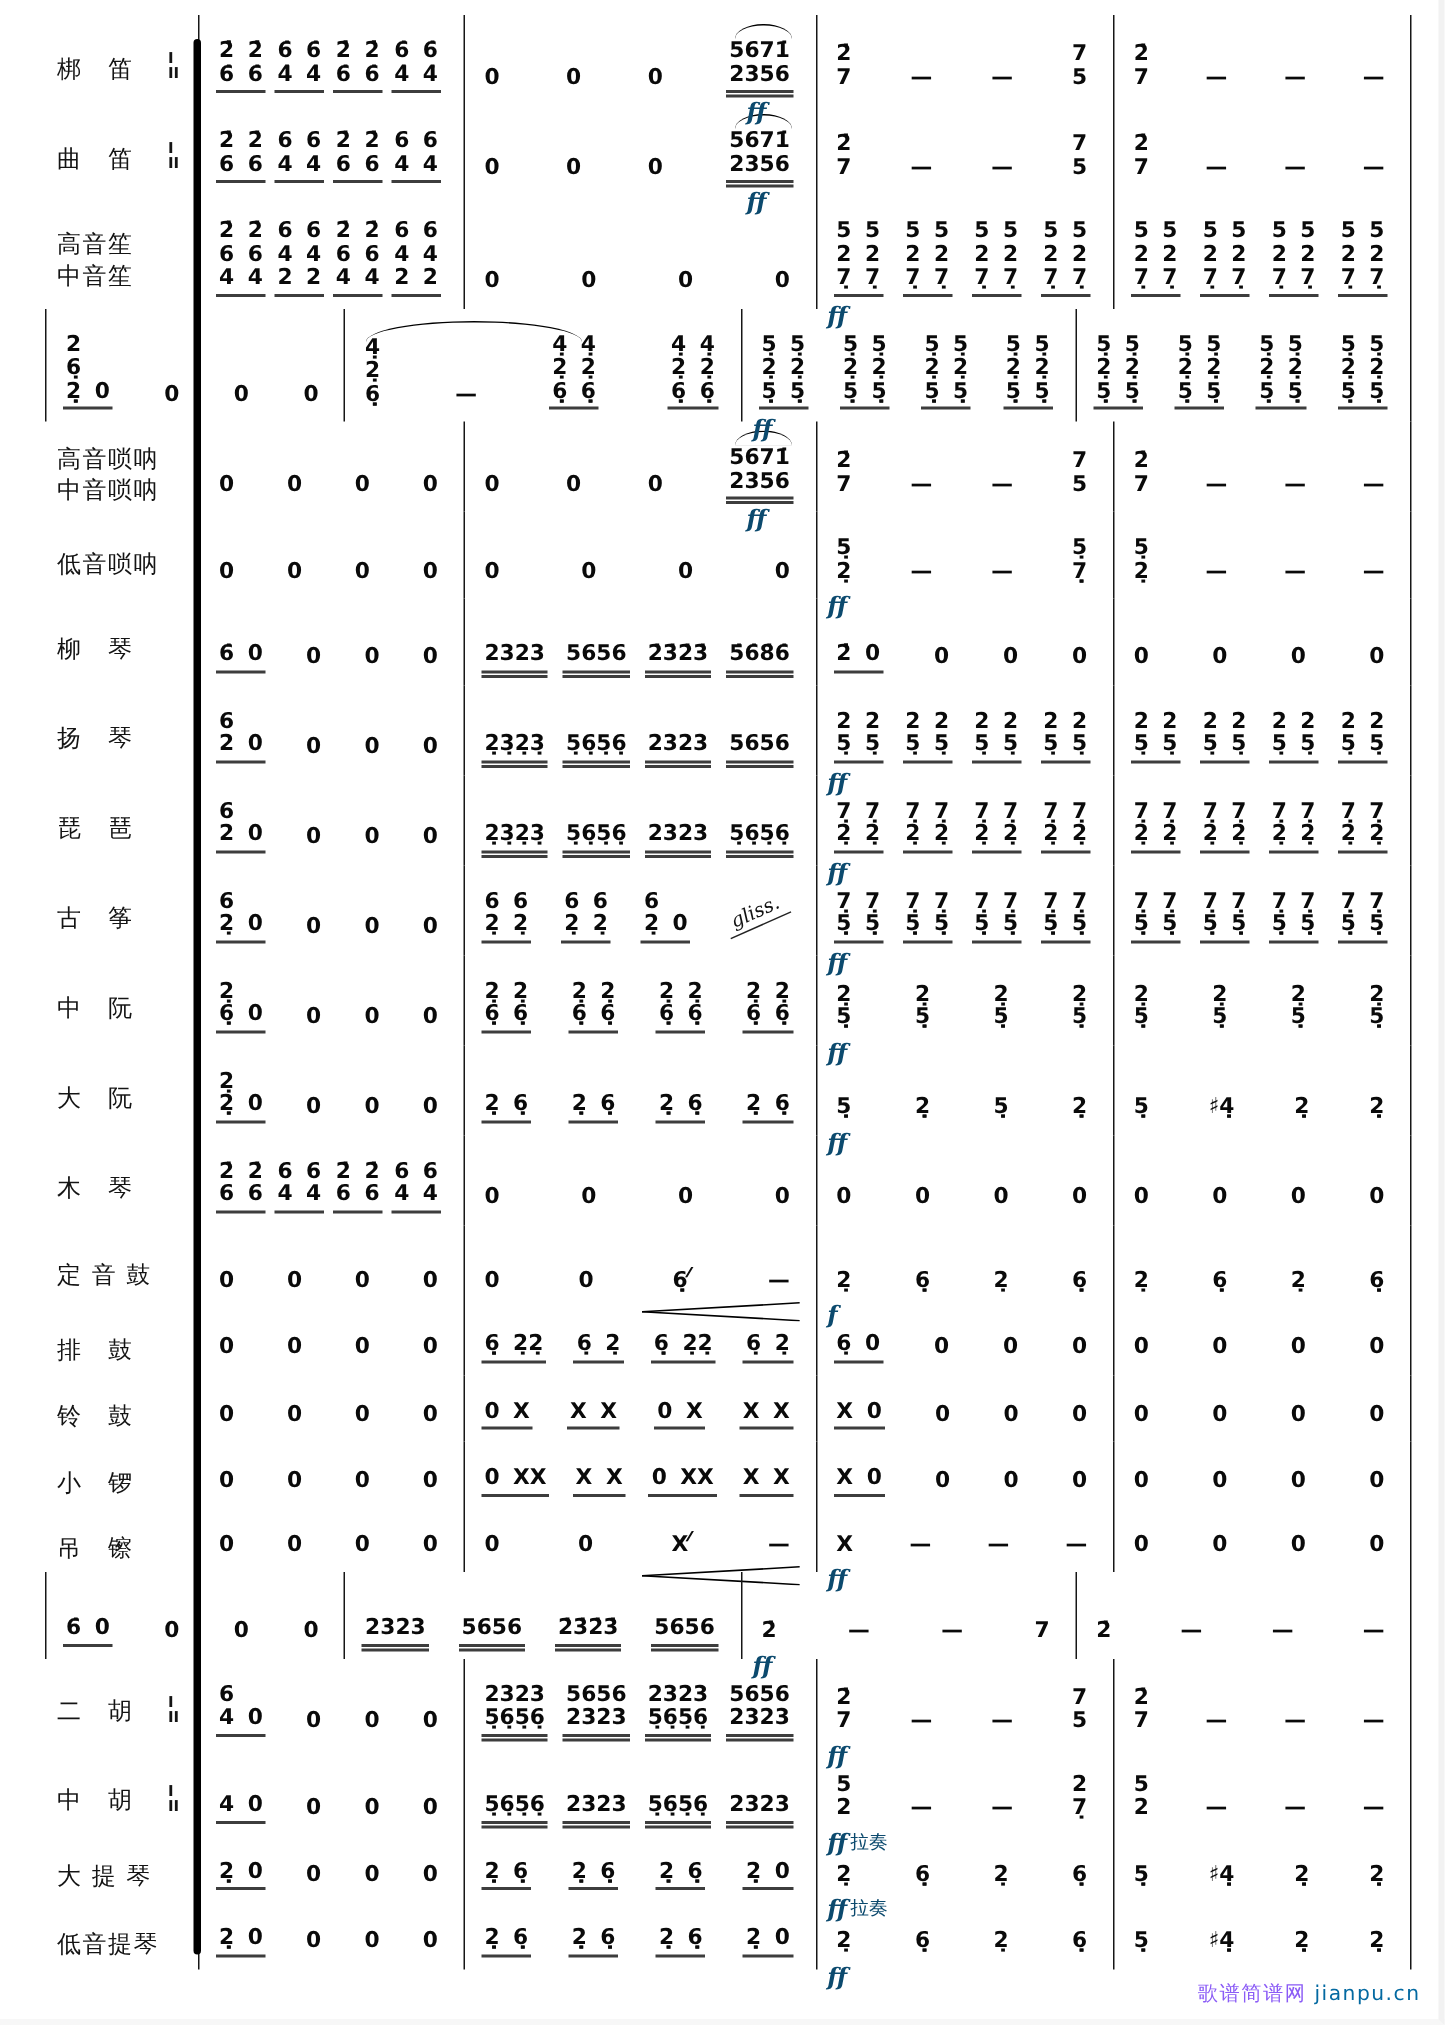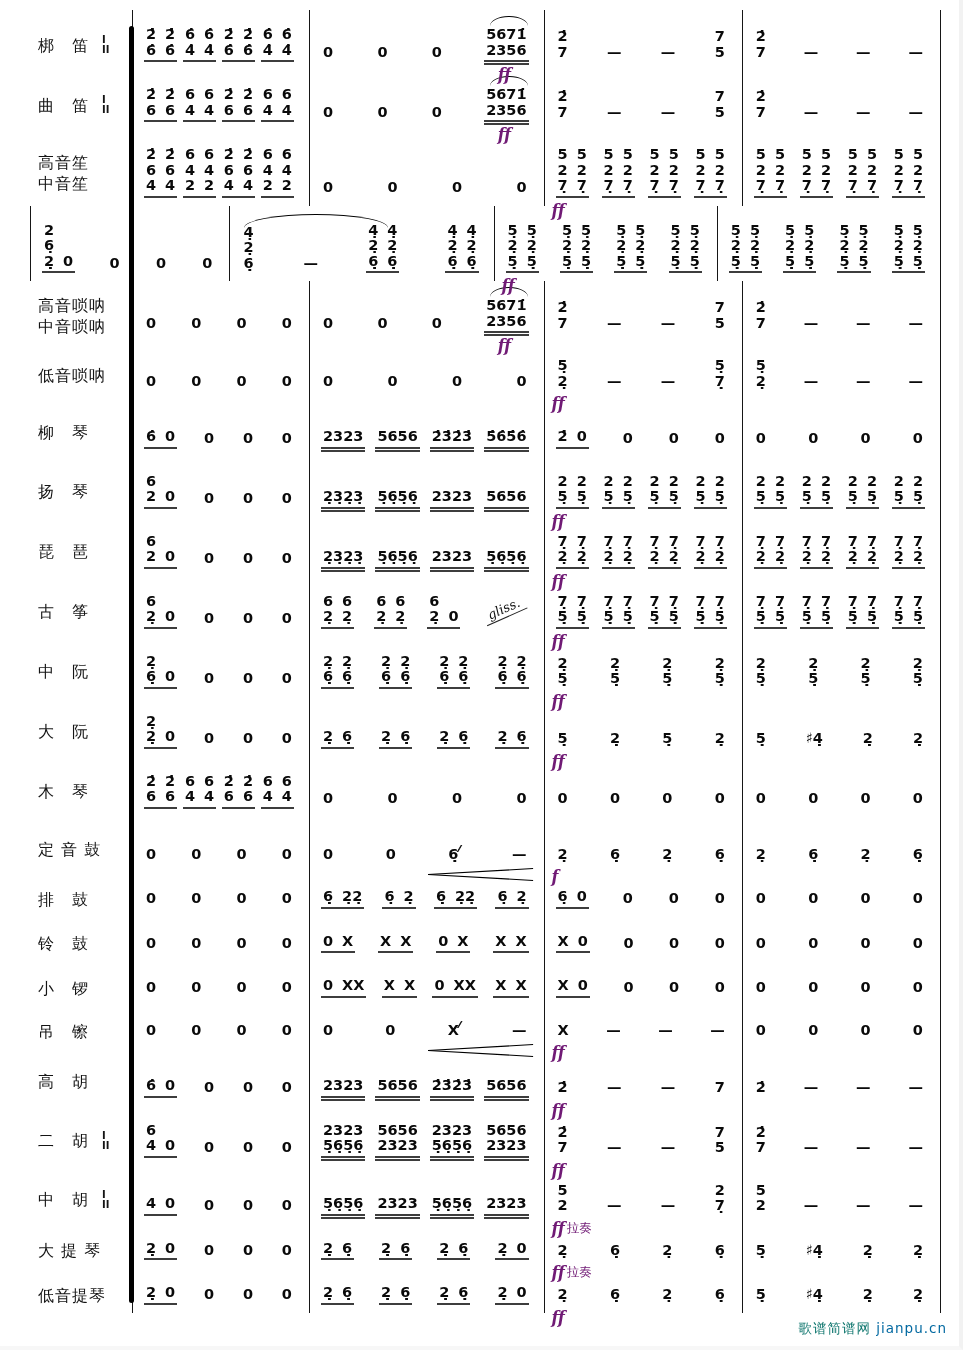--- a/index.html
+++ b/index.html
@@ -3,43 +3,43 @@
 <meta charset="utf-8">
 <style>
   html,body{margin:0;padding:0}
   body{width:963px;height:1350px;background:#ffffff;font-family:"DejaVu Sans",sans-serif;position:relative;overflow:hidden}
   .page{position:absolute;inset:0;background:#fff;border-right:4px solid #f2f2f2;border-bottom:4px solid #f7f7f7;box-sizing:border-box}
   .score{position:absolute;left:30px;top:10px;right:18px}
   .rows{position:relative}
   .sysbar{position:absolute;left:99px;top:16px;bottom:10px;width:5px;background:#000;border-radius:3px;z-index:2}
   .row{display:flex}
   .row.gp .meas{padding-top:30px}
-  .label{width:102px;flex:none;display:flex;align-items:center;gap:13px;padding:14px 2px 4px 8px;box-sizing:border-box}
+  .label{width:102px;flex:none;display:flex;align-items:center;gap:23px;padding:14px 2px 4px 8px;box-sizing:border-box}
   .zh{font-size:16px;line-height:21px;color:#141414;white-space:pre-line;letter-spacing:1px}
   .div12{font-size:10px;line-height:10px;font-weight:700;color:#141414;white-space:pre-line}
   .sys{flex:1;display:flex;align-items:stretch}
   .meas{position:relative;display:flex;align-items:flex-end;justify-content:space-between;border-right:1.4px solid #161616;padding:17px 15px 8px 11px;box-sizing:border-box}
   .meas:nth-child(1){flex:0 0 22%;border-left:1.4px solid #161616}
   .meas:nth-child(2){flex:0 0 29%}
   .meas:nth-child(3){flex:0 0 24.5%}
   .meas:nth-child(4){flex:0 0 24.5%}
   .grp{position:relative;display:flex;align-items:flex-end;gap:9px;padding:0 2px 2px}
   .grp.u1,.grp.u2{border-bottom:2.2px solid #3d3d3d}
   .grp.u2::after{content:"";position:absolute;left:0;right:0;bottom:-5px;height:2px;background:#3d3d3d}
   .grp.slur::before{content:"";position:absolute;top:-11px;left:14%;right:2%;height:9px;border-top:1.7px solid #000;border-radius:50% 50% 0 0/100% 100% 0 0}
   .note{font-weight:700;font-size:14.5px;line-height:15.5px;white-space:pre;text-align:center;color:#0a0a0a}
   sup.trem{font-size:9px;line-height:0;letter-spacing:-1px;vertical-align:7px}
   .gliss{font-family:"DejaVu Serif",serif;font-style:italic;font-weight:400;font-size:13px;transform:rotate(-24deg);border-bottom:1.2px solid #222;padding:0 5px 1px;position:relative;top:-9px;color:#111}
-  .dyn{position:absolute;left:7px;bottom:-14px;font-family:"DejaVu Serif",serif;font-style:italic;font-weight:700;font-size:16px;color:#701a75;z-index:3;white-space:nowrap}
+  .dyn{position:absolute;left:7px;bottom:-14px;font-family:"DejaVu Serif",serif;font-style:italic;font-weight:700;font-size:16px;color:#0c4a6e;z-index:3;white-space:nowrap}
   .dyn.end{left:auto;right:14%}
   .dyntx{font-family:"DejaVu Sans",sans-serif;font-style:normal;font-weight:400;font-size:12.5px;margin-left:2px;vertical-align:2px;letter-spacing:0}
   .slurw{position:absolute;top:8px;left:5%;width:55%;height:13px;border-top:1.7px solid #000;border-radius:50% 50% 0 0/100% 100% 0 0}
   svg.cresc{position:absolute;right:10px;bottom:-9px;width:45%;height:13px}
   .watermark{position:absolute;right:12px;bottom:8px;font-size:13.5px;letter-spacing:1px}
-  .wm-site{color:#0f766e}
+  .wm-site{color:#8b5cf6}
   .wm-link{color:#0369a1}
 </style>
 </head>
 <body>
 
 <div class="page">
   <div class="score">
     <div class="rows">
       <div class="sysbar"></div>
     <div class="row">
@@ -608,21 +608,21 @@
               <div class="grp u2">
                 <div class="note">2323</div>
               </div>
               <div class="grp u2">
                 <div class="note">5656</div>
               </div>
               <div class="grp u2">
                 <div class="note">2̇3̇2̇3̇</div>
               </div>
               <div class="grp u2">
-                <div class="note">5̇6̇5̇6̇</div>
+                <div class="note">5̇6̇8̇6̇</div>
               </div>
             </div>
             <div class="meas">
               <div class="grp u1">
                 <div class="note">2̇̇</div>
                 <div class="note">0</div>
               </div>
               <div class="grp">
                 <div class="note">0</div>
               </div>
@@ -1492,23 +1492,20 @@
               <div class="grp">
                 <div class="note">0</div>
               </div>
               <div class="grp">
                 <div class="note">0</div>
               </div>
             </div>
           </div>
         </div>
         <div class="row gp">
-          <div class="label">
-            <div class="zh">高　胡</div>
-          </div>
           <div class="sys">
             <div class="meas">
               <div class="grp u1">
                 <div class="note">6̇</div>
                 <div class="note">0</div>
               </div>
               <div class="grp">
                 <div class="note">0</div>
               </div>
               <div class="grp">

